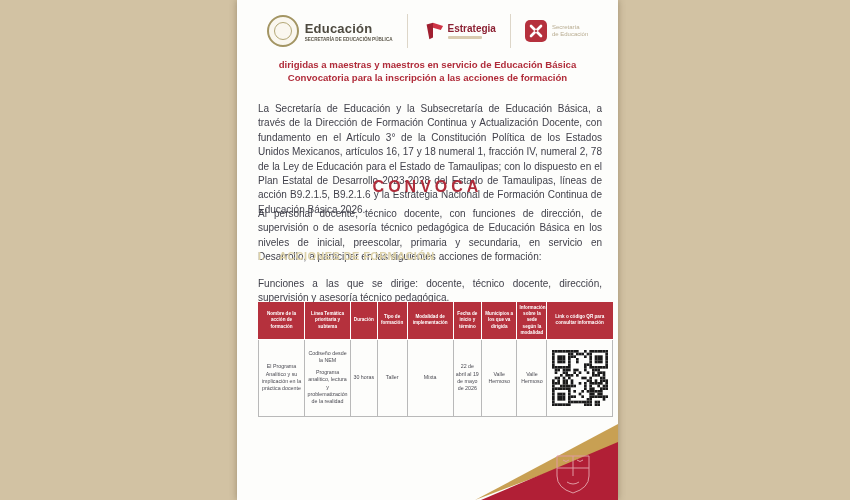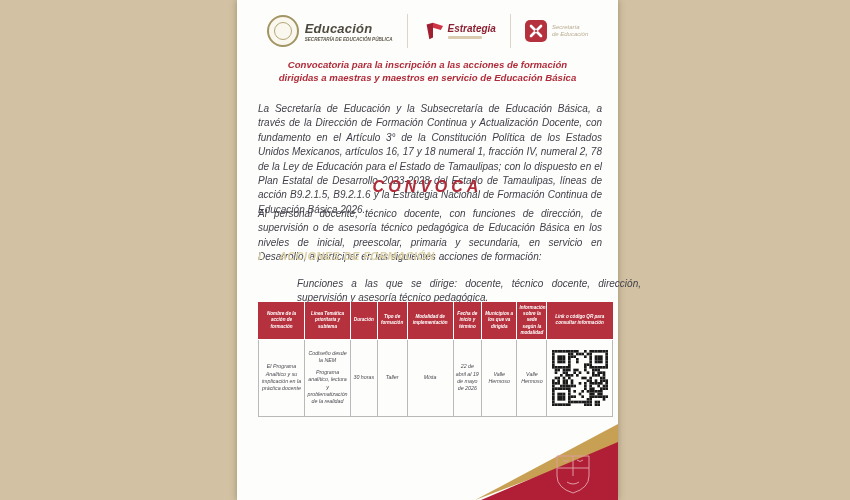--- a/index.html
+++ b/index.html
@@ -9,21 +9,20 @@
     background:#d2c2a3;
     overflow:hidden;
     font-family:"Liberation Sans","DejaVu Sans",sans-serif;
   }
   .paper{
     position:absolute;
     left:237px;top:0;
     width:381px;height:500px;
     background:#fdfdfb;
     box-shadow:0 0 7px rgba(90,75,50,.45);
-    font-style:italic;
   }
   
   .logos{
     position:absolute;top:10px;left:0;width:100%;height:42px;
     display:flex;align-items:center;justify-content:center;gap:14px;
   }
   .logo-divider{width:1px;height:34px;background:#ddd6c8;}
   .logo-edu{display:flex;align-items:center;gap:6px;}
   .edu-seal{
     width:28px;height:28px;border-radius:50%;
@@ -60,21 +59,21 @@
     position:absolute;top:178px;left:0;width:100%;
     text-align:center;color:#b02c3a;font-weight:bold;
     font-size:16px;letter-spacing:4px;
   }
   .audience{top:197px;}
   .section-heading{
     position:absolute;top:250px;left:21px;
     font-weight:bold;font-size:11px;color:#ddd2a9;letter-spacing:.4px;
   }
   .section-heading .num{margin-right:14px;}
-  .functions{top:267px;margin-left:39px;}
+  .functions{top:267px;}
   
   .acciones-table{
     position:absolute;top:302px;left:21px;width:355px;
     border-collapse:collapse;table-layout:fixed;
   }
   .acciones-table th{
     background:#b5313d;color:#fff;font-weight:bold;
     font-size:4.6px;line-height:1.35;padding:3px 2px;
     border:1px solid #fff;border-top:none;text-align:center;vertical-align:middle;
   }
@@ -125,22 +124,22 @@
           </svg>
         </div>
         <div class="sec-text">
           <div>Secretaría</div>
           <div>de Educación</div>
         </div>
       </div>
     </div>
 
     <div class="doc-title">
+      <div>dirigidas a maestras y maestros en servicio de Educación Básica</div>
       <div>Convocatoria para la inscripción a las acciones de formación</div>
-      <div>dirigidas a maestras y maestros en servicio de Educación Básica</div>
     </div>
 
     <p class="para intro">La Secretaría de Educación y la Subsecretaría de Educación Básica, a través de la Dirección de Formación Continua y Actualización Docente, con fundamento en el Artículo 3° de la Constitución Política de los Estados Unidos Mexicanos, artículos 16, 17 y 18 numeral 1, fracción IV, numeral 2,  78 de la Ley de  Educación para el Estado de Tamaulipas; con lo dispuesto en el Plan Estatal de Desarrollo 2023-2028 del Estado de Tamaulipas, líneas de acción B9.2.1.5, B9.2.1.6 y la Estrategia Nacional de Formación Continua de Educación Básica 2026.</p>
 
     <div class="convoca">CONVOCA</div>
 
     <p class="para audience">Al personal docente, técnico docente, con funciones de dirección, de supervisión o de asesoría técnico pedagógica de Educación Básica en los niveles de inicial, preescolar, primaria y secundaria, en servicio en Desarrollo, a participar en las siguientes acciones de formación:</p>
 
     <div class="section-heading">
       <span class="num">I.</span><span>ACCIONES DE FORMACIÓN</span>

